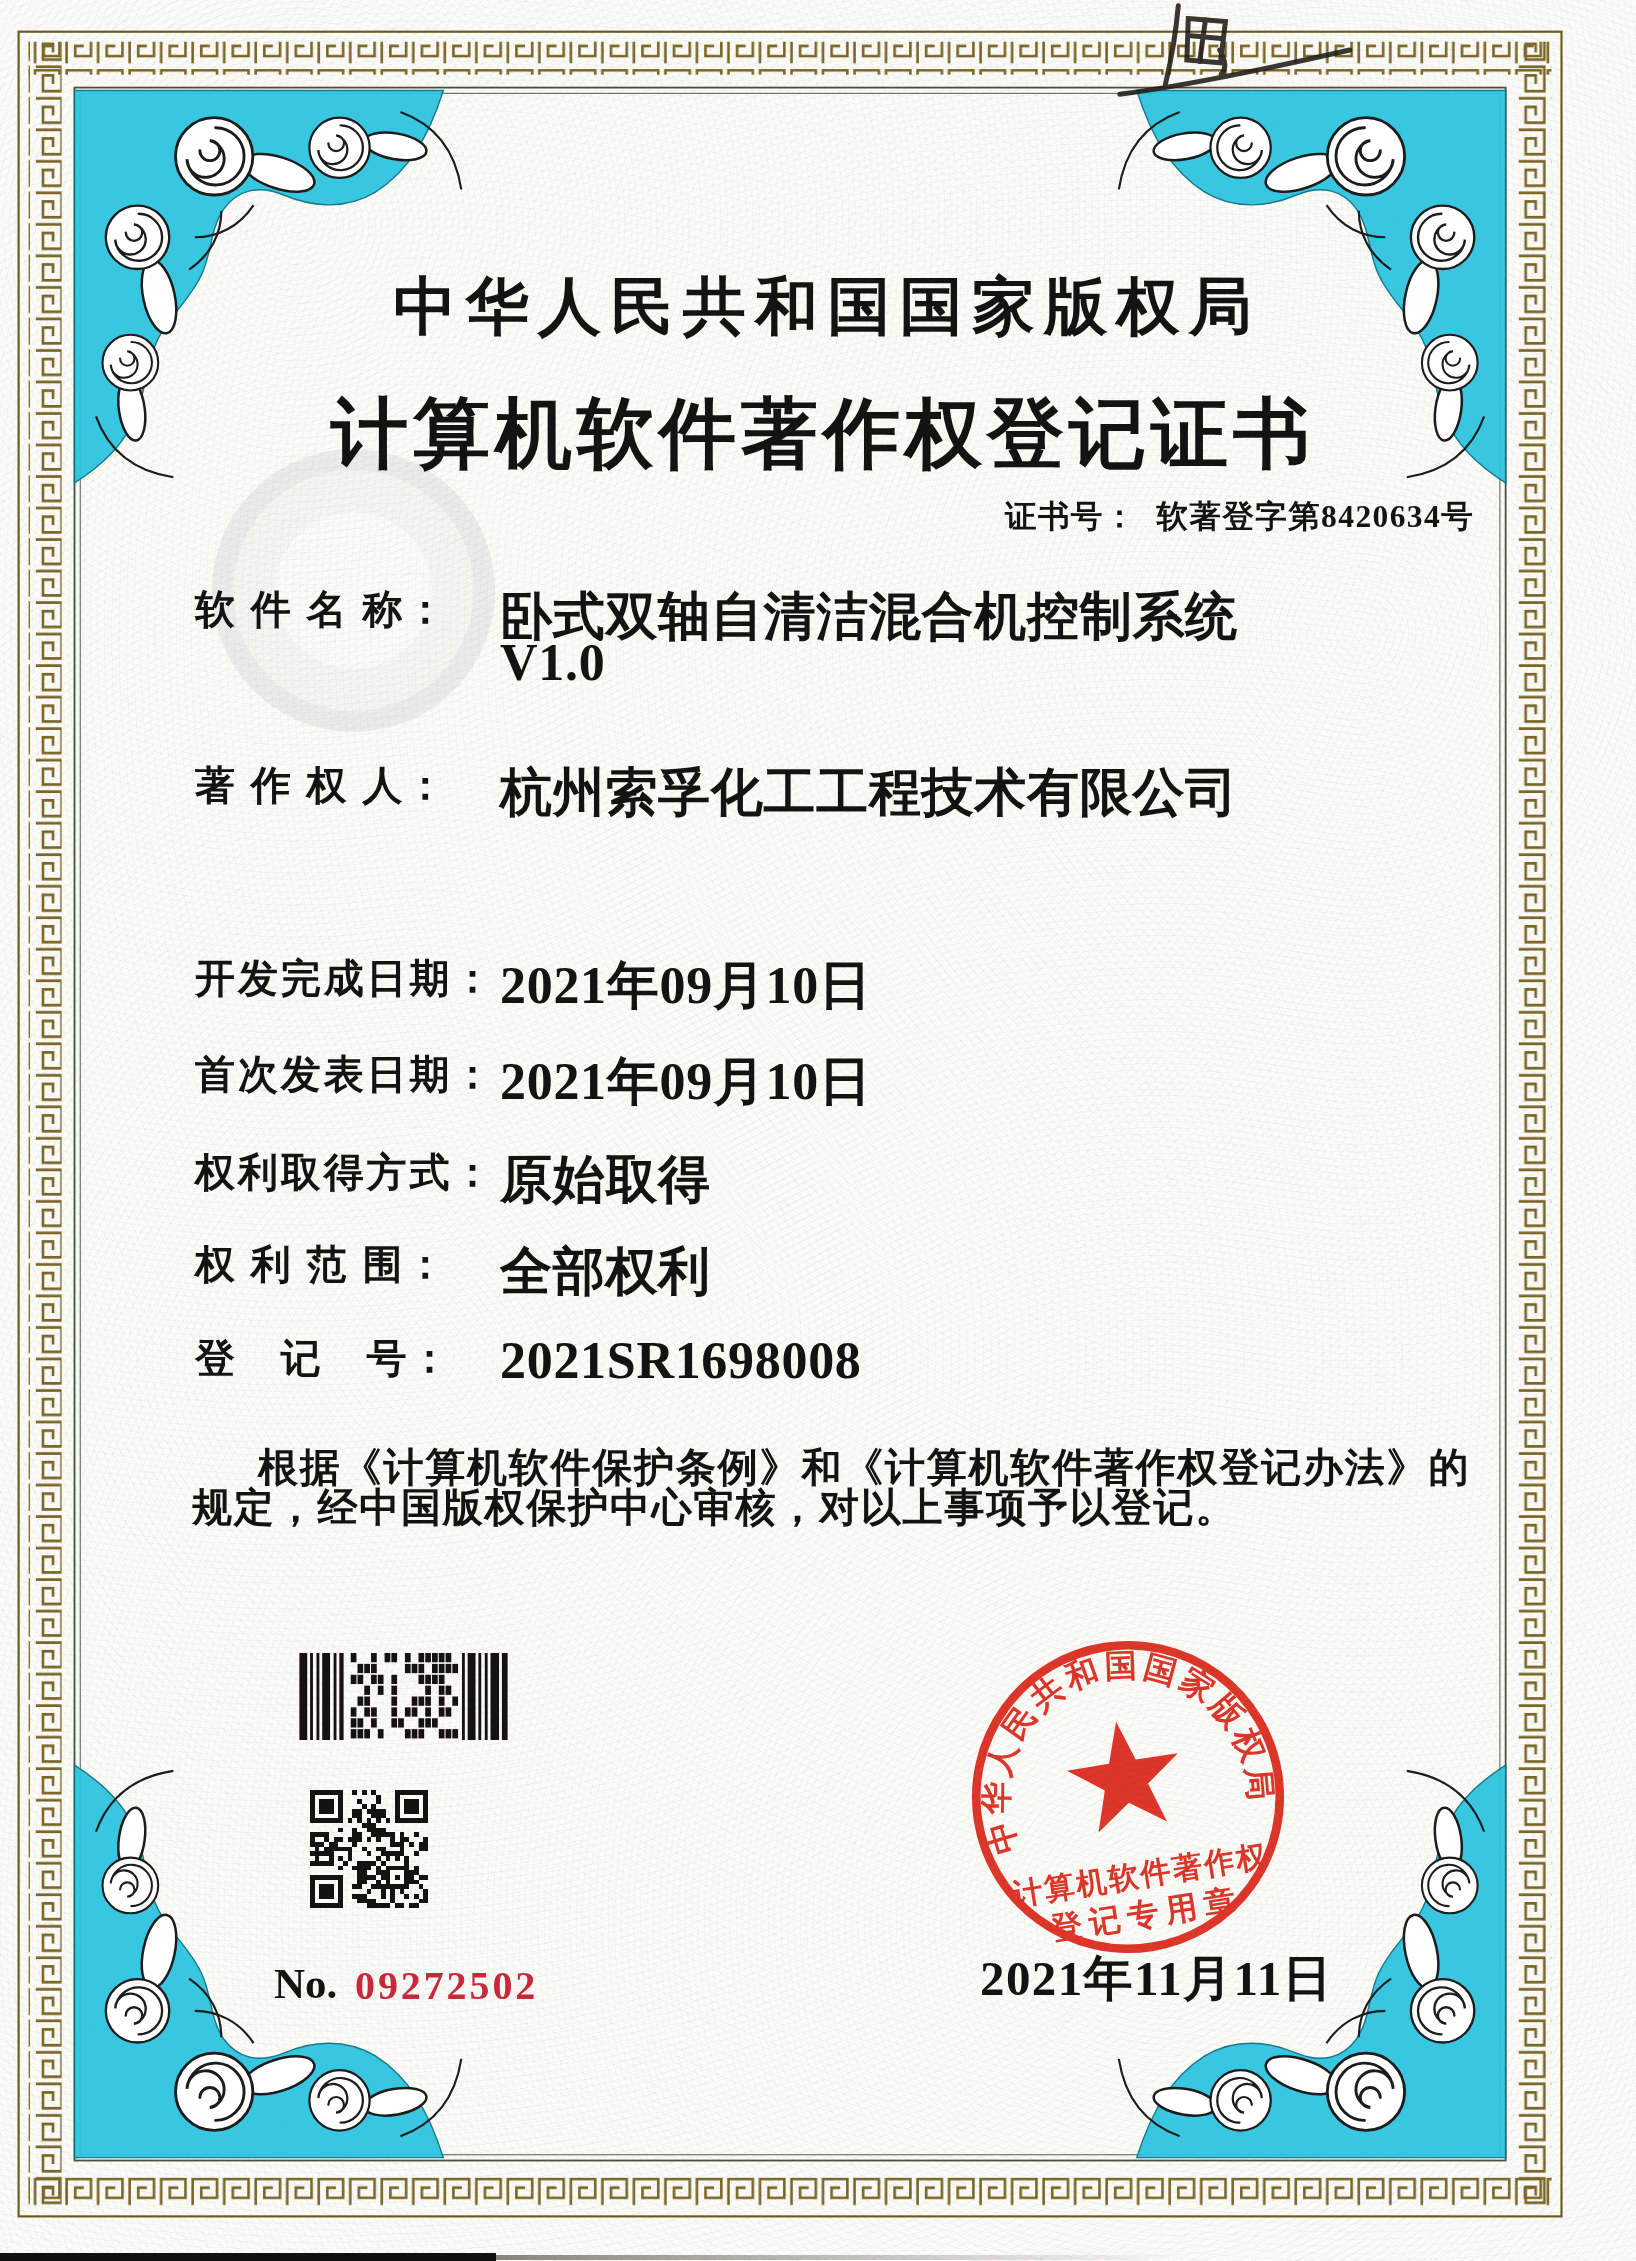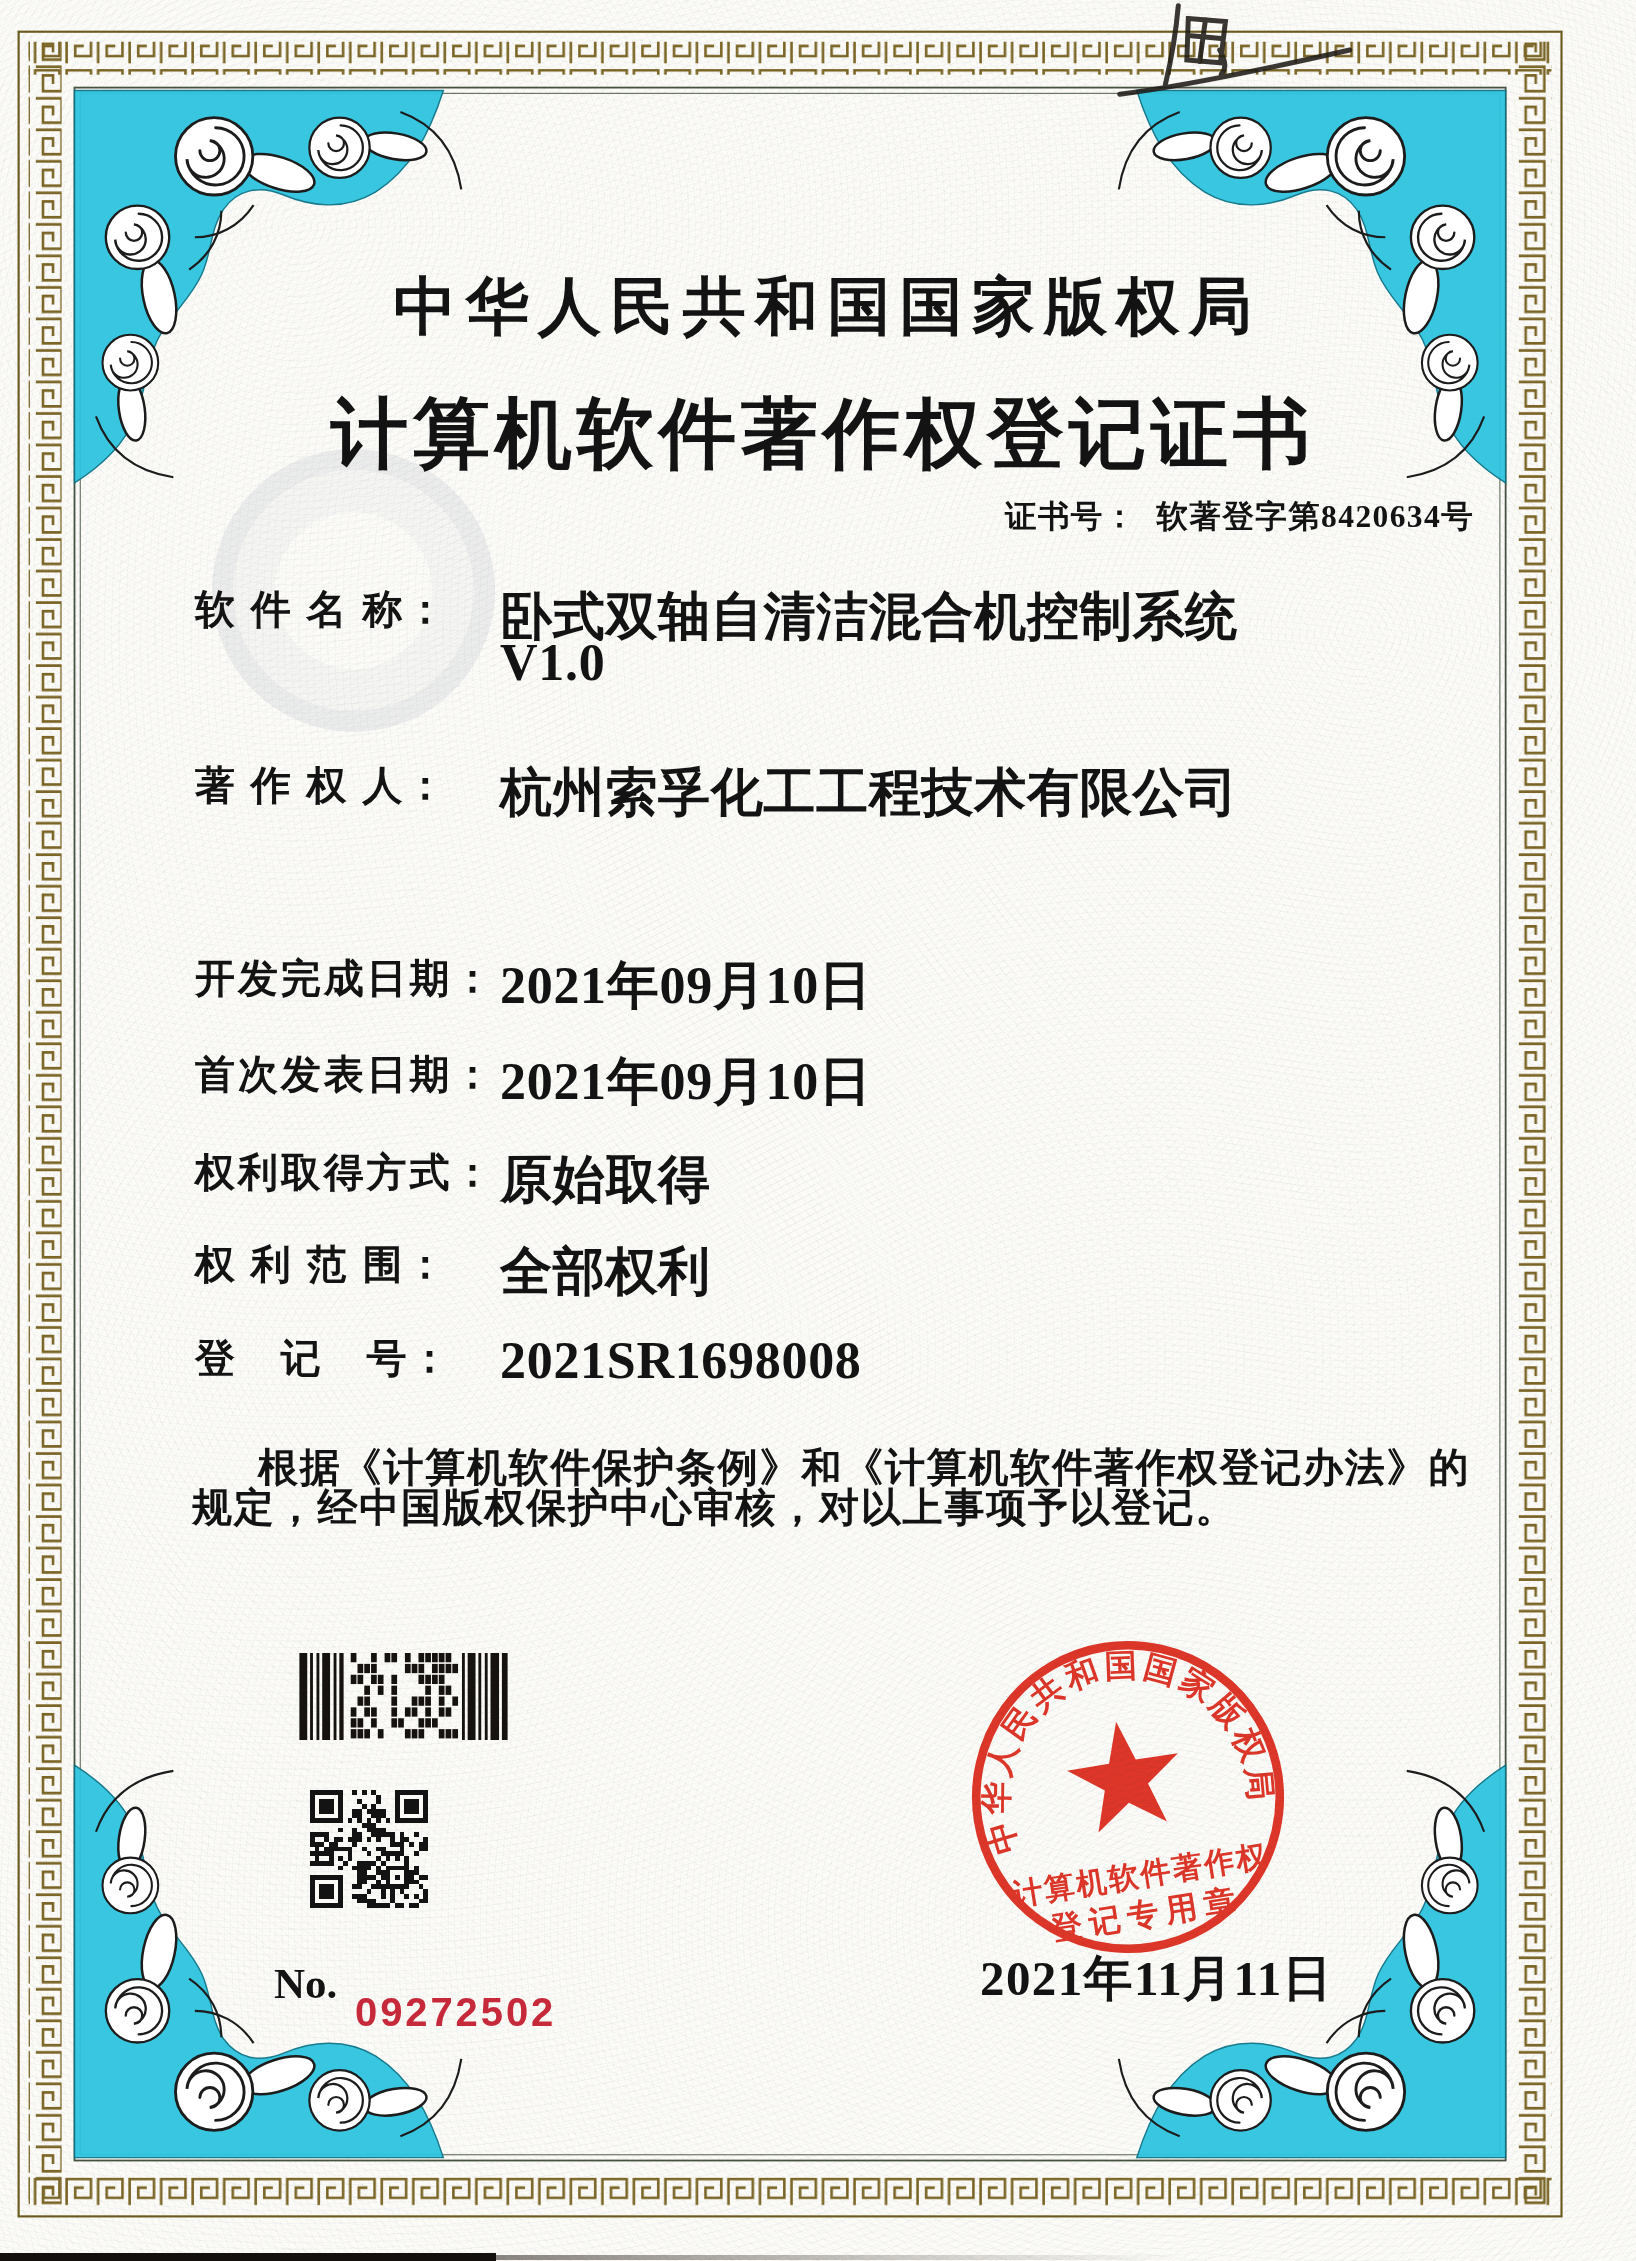--- a/index.html
+++ b/index.html
@@ -24,21 +24,21 @@
   .center-line{left:0;width:1636px;text-align:center;}
   .authority{top:264px;font-size:63px;font-weight:900;letter-spacing:9.3px;padding-left:9.3px;}
   .cert-title{top:383px;font-size:77px;font-weight:900;letter-spacing:5px;padding-left:5px;}
   .certno-line{left:1005px;top:496px;font-size:31.5px;font-weight:800;letter-spacing:1.4px;white-space:pre;}
   .certno-line .gap{display:inline-block;width:20px;}
   .field-label{position:absolute;left:195px;font-size:40px;font-weight:800;letter-spacing:2.9px;white-space:pre;text-align:center;}
   .field-value{position:absolute;left:500px;font-size:52px;font-weight:800;letter-spacing:0.7px;white-space:pre;}
   .statement{font-size:40px;font-weight:800;letter-spacing:1.8px;white-space:pre;}
   .serial-no{left:274px;top:1959px;font-size:43px;font-weight:800;}
   .serial-digits{left:355px;top:1962px;font-size:40px;font-weight:700;letter-spacing:2.9px;
-    font-family:Liberation Sans, sans-serif;color:var(--serial-red);margin-top:28px;}
+    font-family:Liberation Serif, serif;color:var(--serial-red);}
   .issue-date{left:980px;top:1946px;font-size:49px;font-weight:900;letter-spacing:1.4px;}
   .watermark{left:212px;top:449px;width:241px;height:241px;border-radius:50%;
     border:21.5px solid rgba(172,180,188,.20); box-shadow:inset 0 0 0 42px rgba(172,180,188,.08);}
   .barcode-svg{left:299px;top:1653px;width:209px;height:87px;}
   .qr-svg{left:310px;top:1790px;width:118px;height:118px;}
   .seal-svg{left:959px;top:1628px;width:338px;height:338px;mix-blend-mode:multiply;opacity:.94;}
   .hand-svg{left:1112px;top:0px;width:244px;height:125px;}
   .scan-strip{left:0;top:2253px;width:496px;height:7.9px;background:#14100d;}
   .scan-strip2{left:496px;top:2255px;width:688px;height:5px;
     background:linear-gradient(90deg, rgba(45,36,27,.55), rgba(45,36,27,0));}

